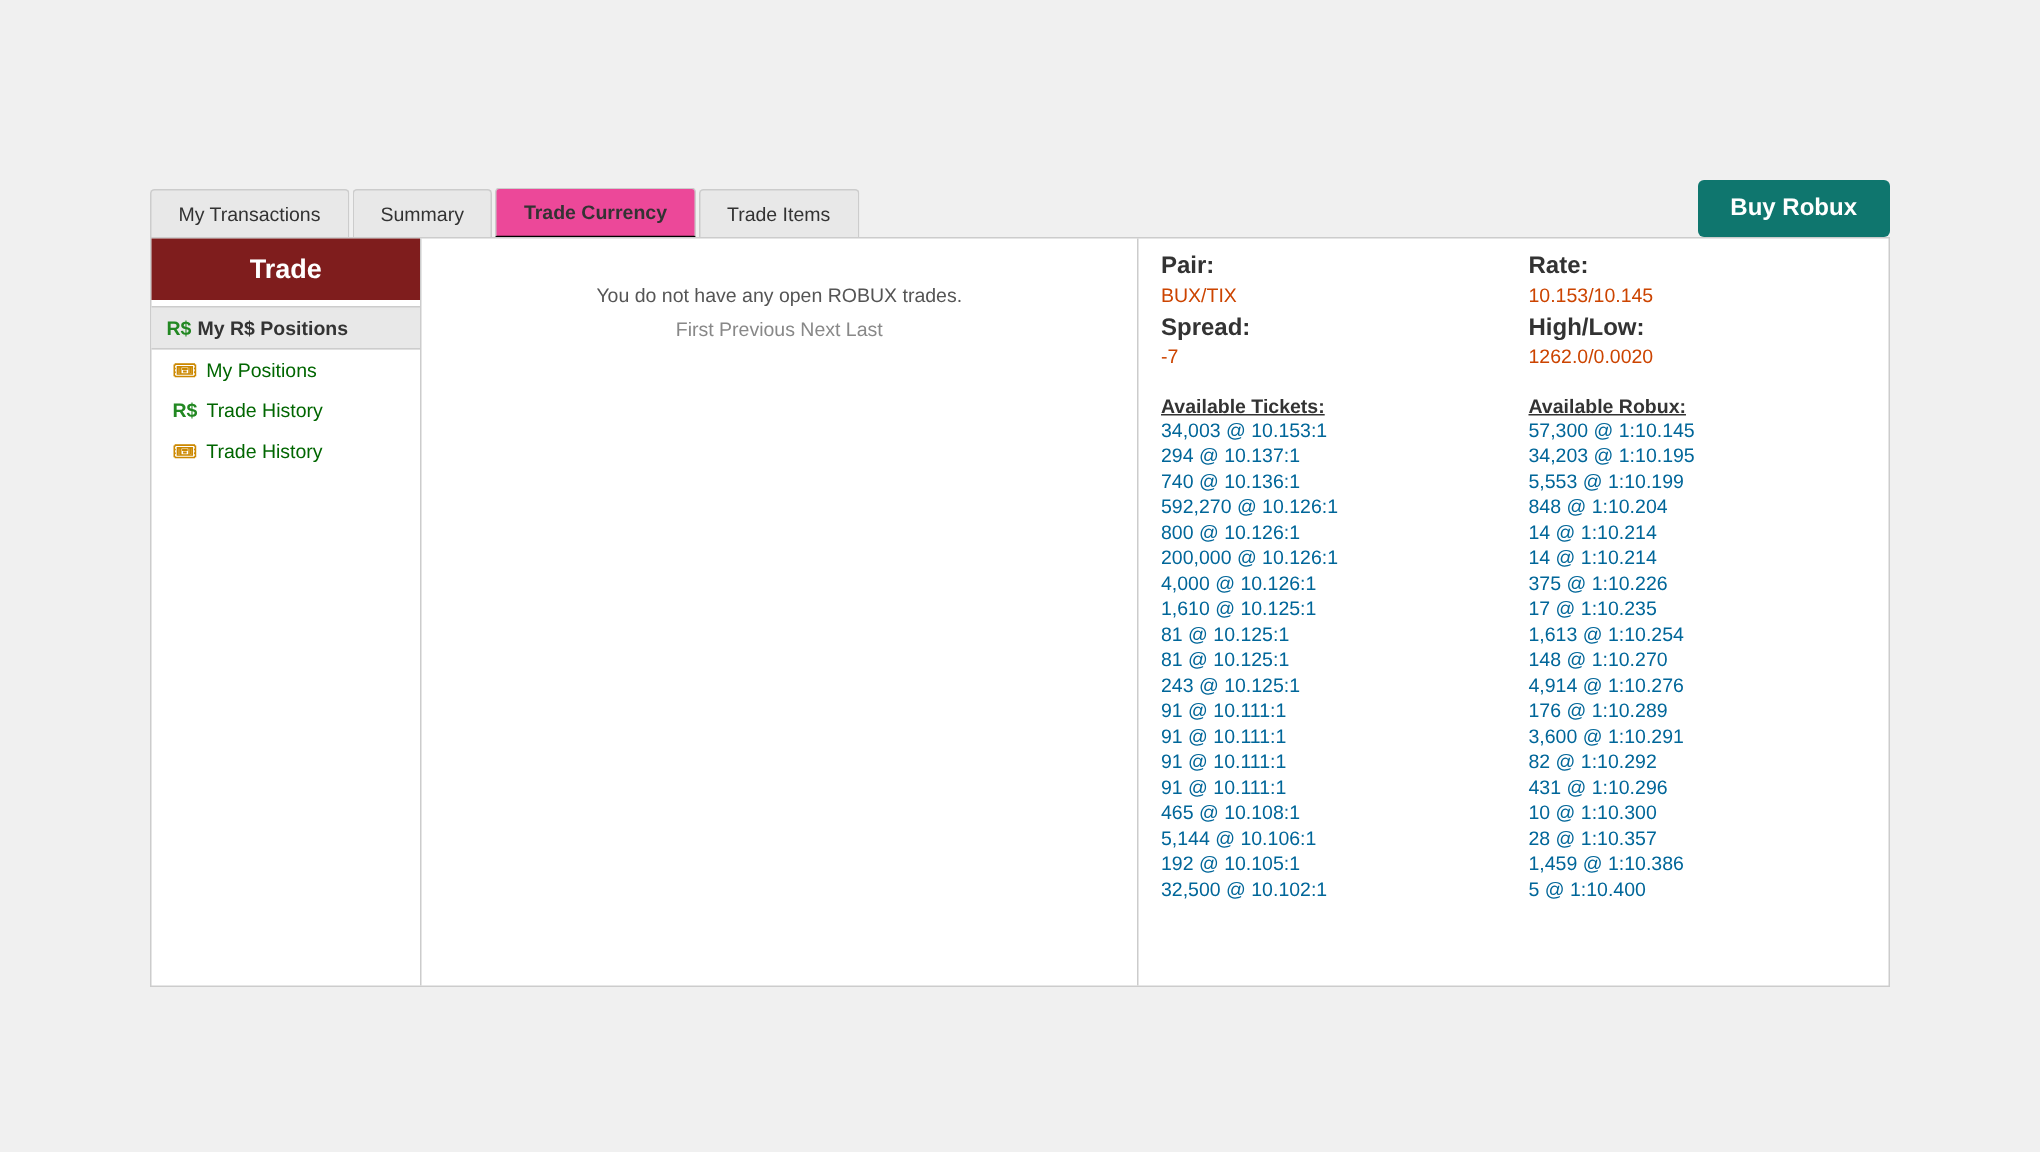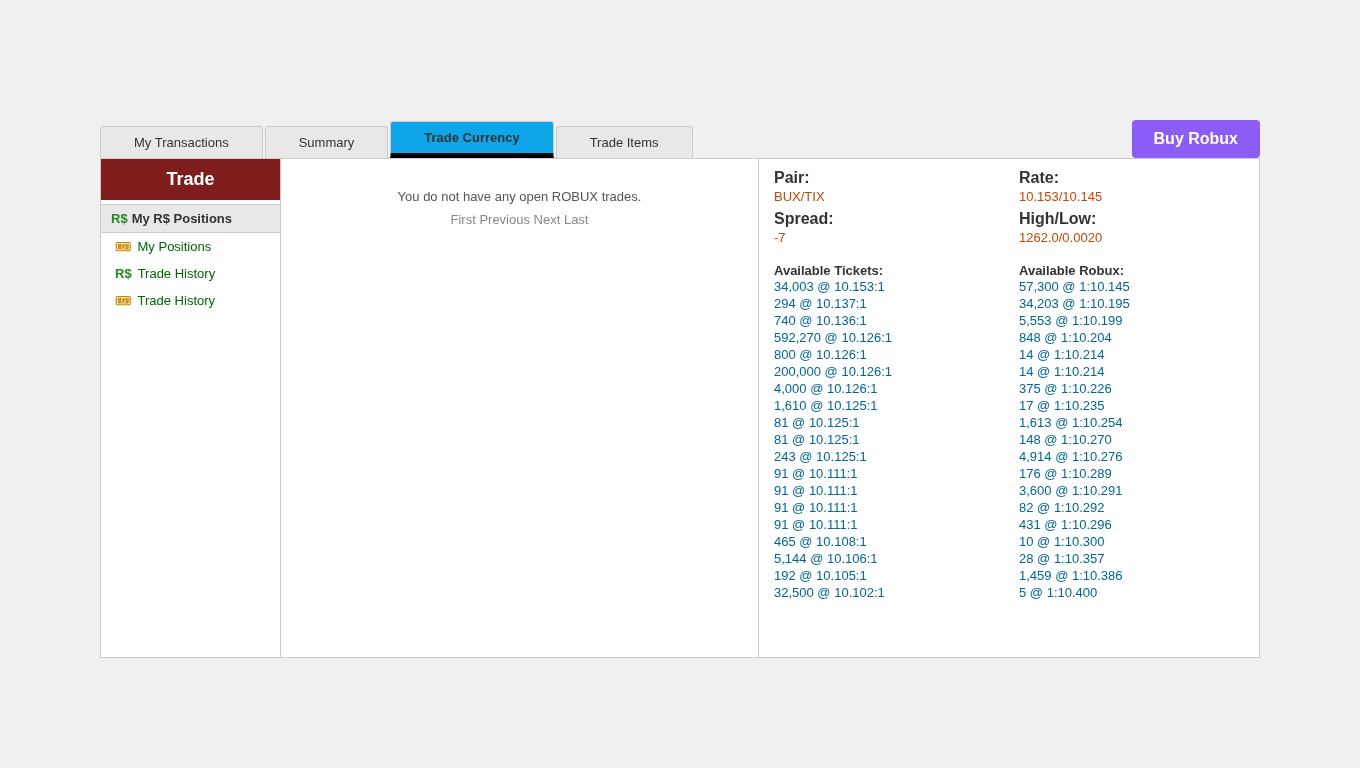--- a/index.html
+++ b/index.html
@@ -7,40 +7,40 @@
 
     .page-wrapper { background: #f0f0f0; min-height: 768px; padding: 20px 0; }
 
     .top-bar { height: 100px; background: #f0f0f0; }
 
     .main-container { max-width: 1200px; margin: 0 auto; padding: 0 20px; }
 
     
     .tabs-row { display: flex; align-items: flex-end; margin-bottom: 0; }
     .tab {
-      padding: 8px 33px;
+      padding: 8px 18px;
       border: 1px solid #ccc;
       background: #e8e8e8;
       cursor: pointer;
       font-size: 13px;
       color: #333;
       margin-right: 2px;
       border-bottom: none;
       border-radius: 3px 3px 0 0;
     }
     .tab.active {
-      background: #0ea5e9;
-      font-weight: bold;
-      border-bottom: 5px solid #000000;
+      background: #ec4899;
+      font-weight: bold;
+      border-bottom: 1px solid #000000;
       z-index: 2;
       position: relative;
     }
     .buy-robux-btn {
       margin-left: auto;
-      background: #8b5cf6;
+      background: #0f766e;
       color: #fff;
       border: none;
       padding: 10px 22px;
       font-size: 16px;
       font-weight: bold;
       border-radius: 4px;
       cursor: pointer;
     }
 
     
@@ -209,21 +209,21 @@
           <div>
             <div class="market-section-label">Spread:</div>
             <div class="market-value">-7</div>
           </div>
           <div>
             <div class="market-section-label">High/Low:</div>
             <div class="market-value">1262.0/0.0020</div>
           </div>
         </div>
 
-        <div class="market-data-row" style="margin-top:8px;">
+        <div class="market-data-row" style="margin-top:8px;text-decoration:underline;">
           <div class="market-col-label">Available Tickets:</div>
           <div class="market-col-label">Available Robux:</div>
         </div>
 
         <div id="market-rows">
             <div class="market-data-row">
               <div class="market-item">34,003 @ 10.153:1</div>
               <div class="market-item">57,300 @ 1:10.145</div>
             </div>
             <div class="market-data-row">

